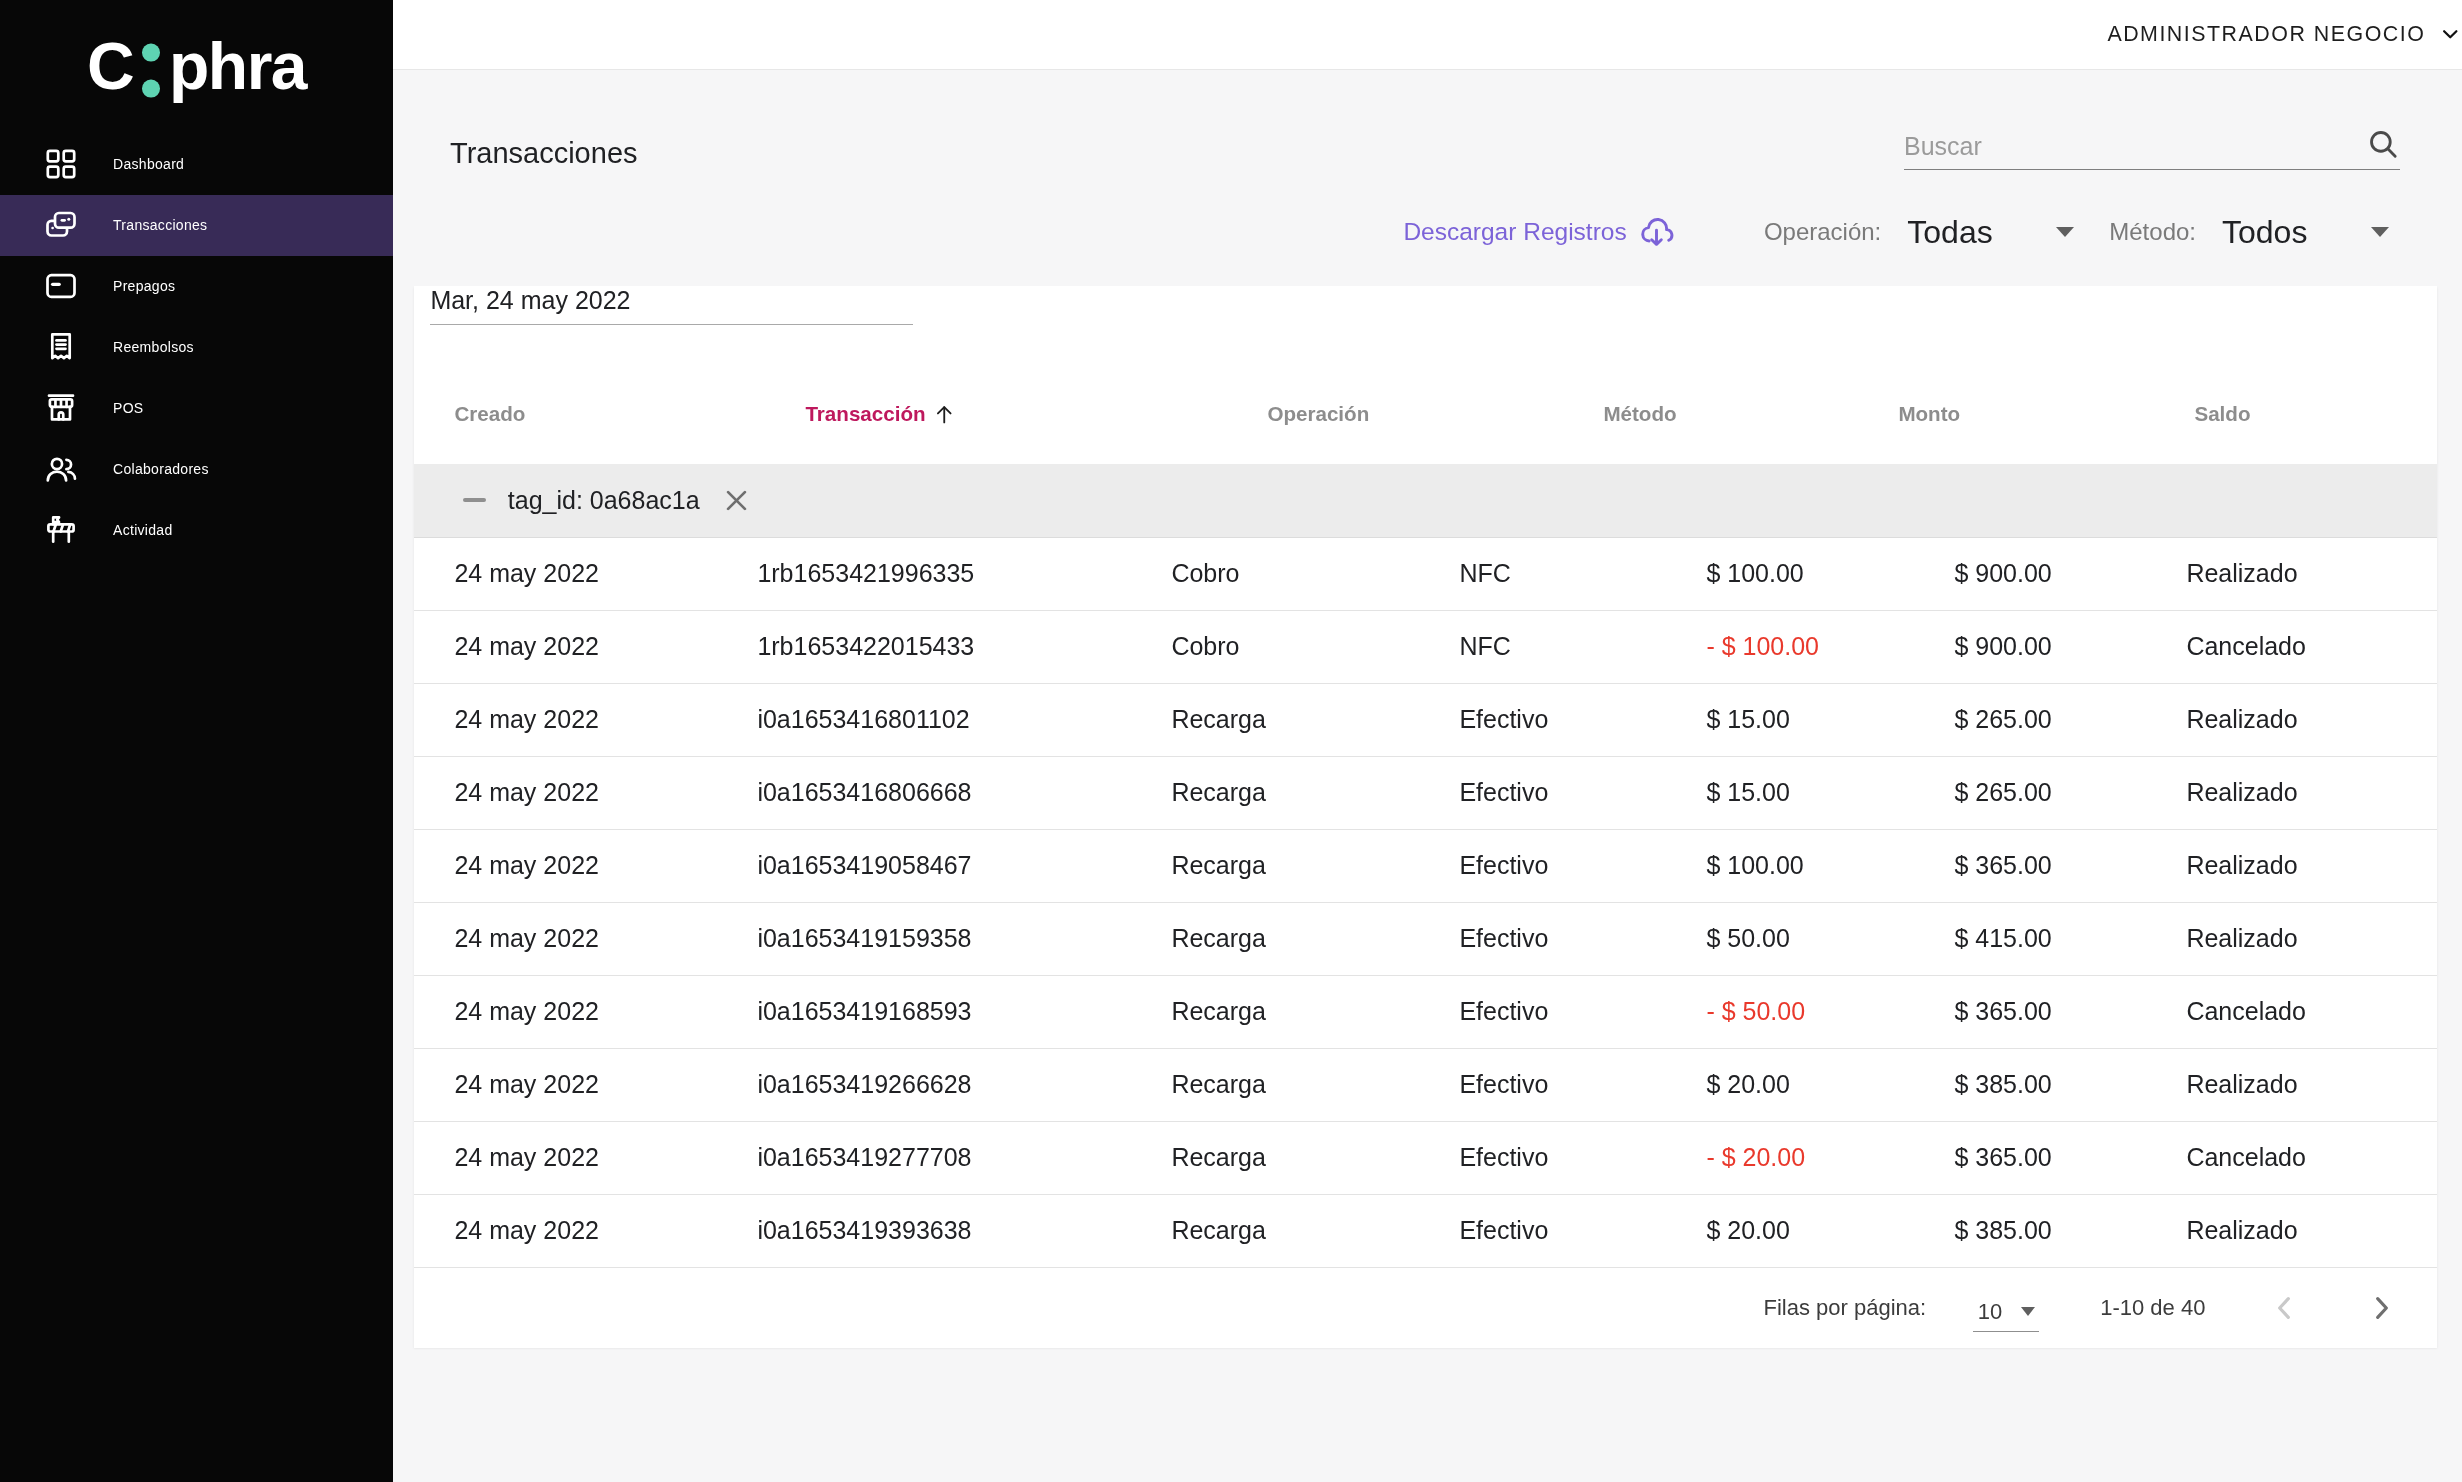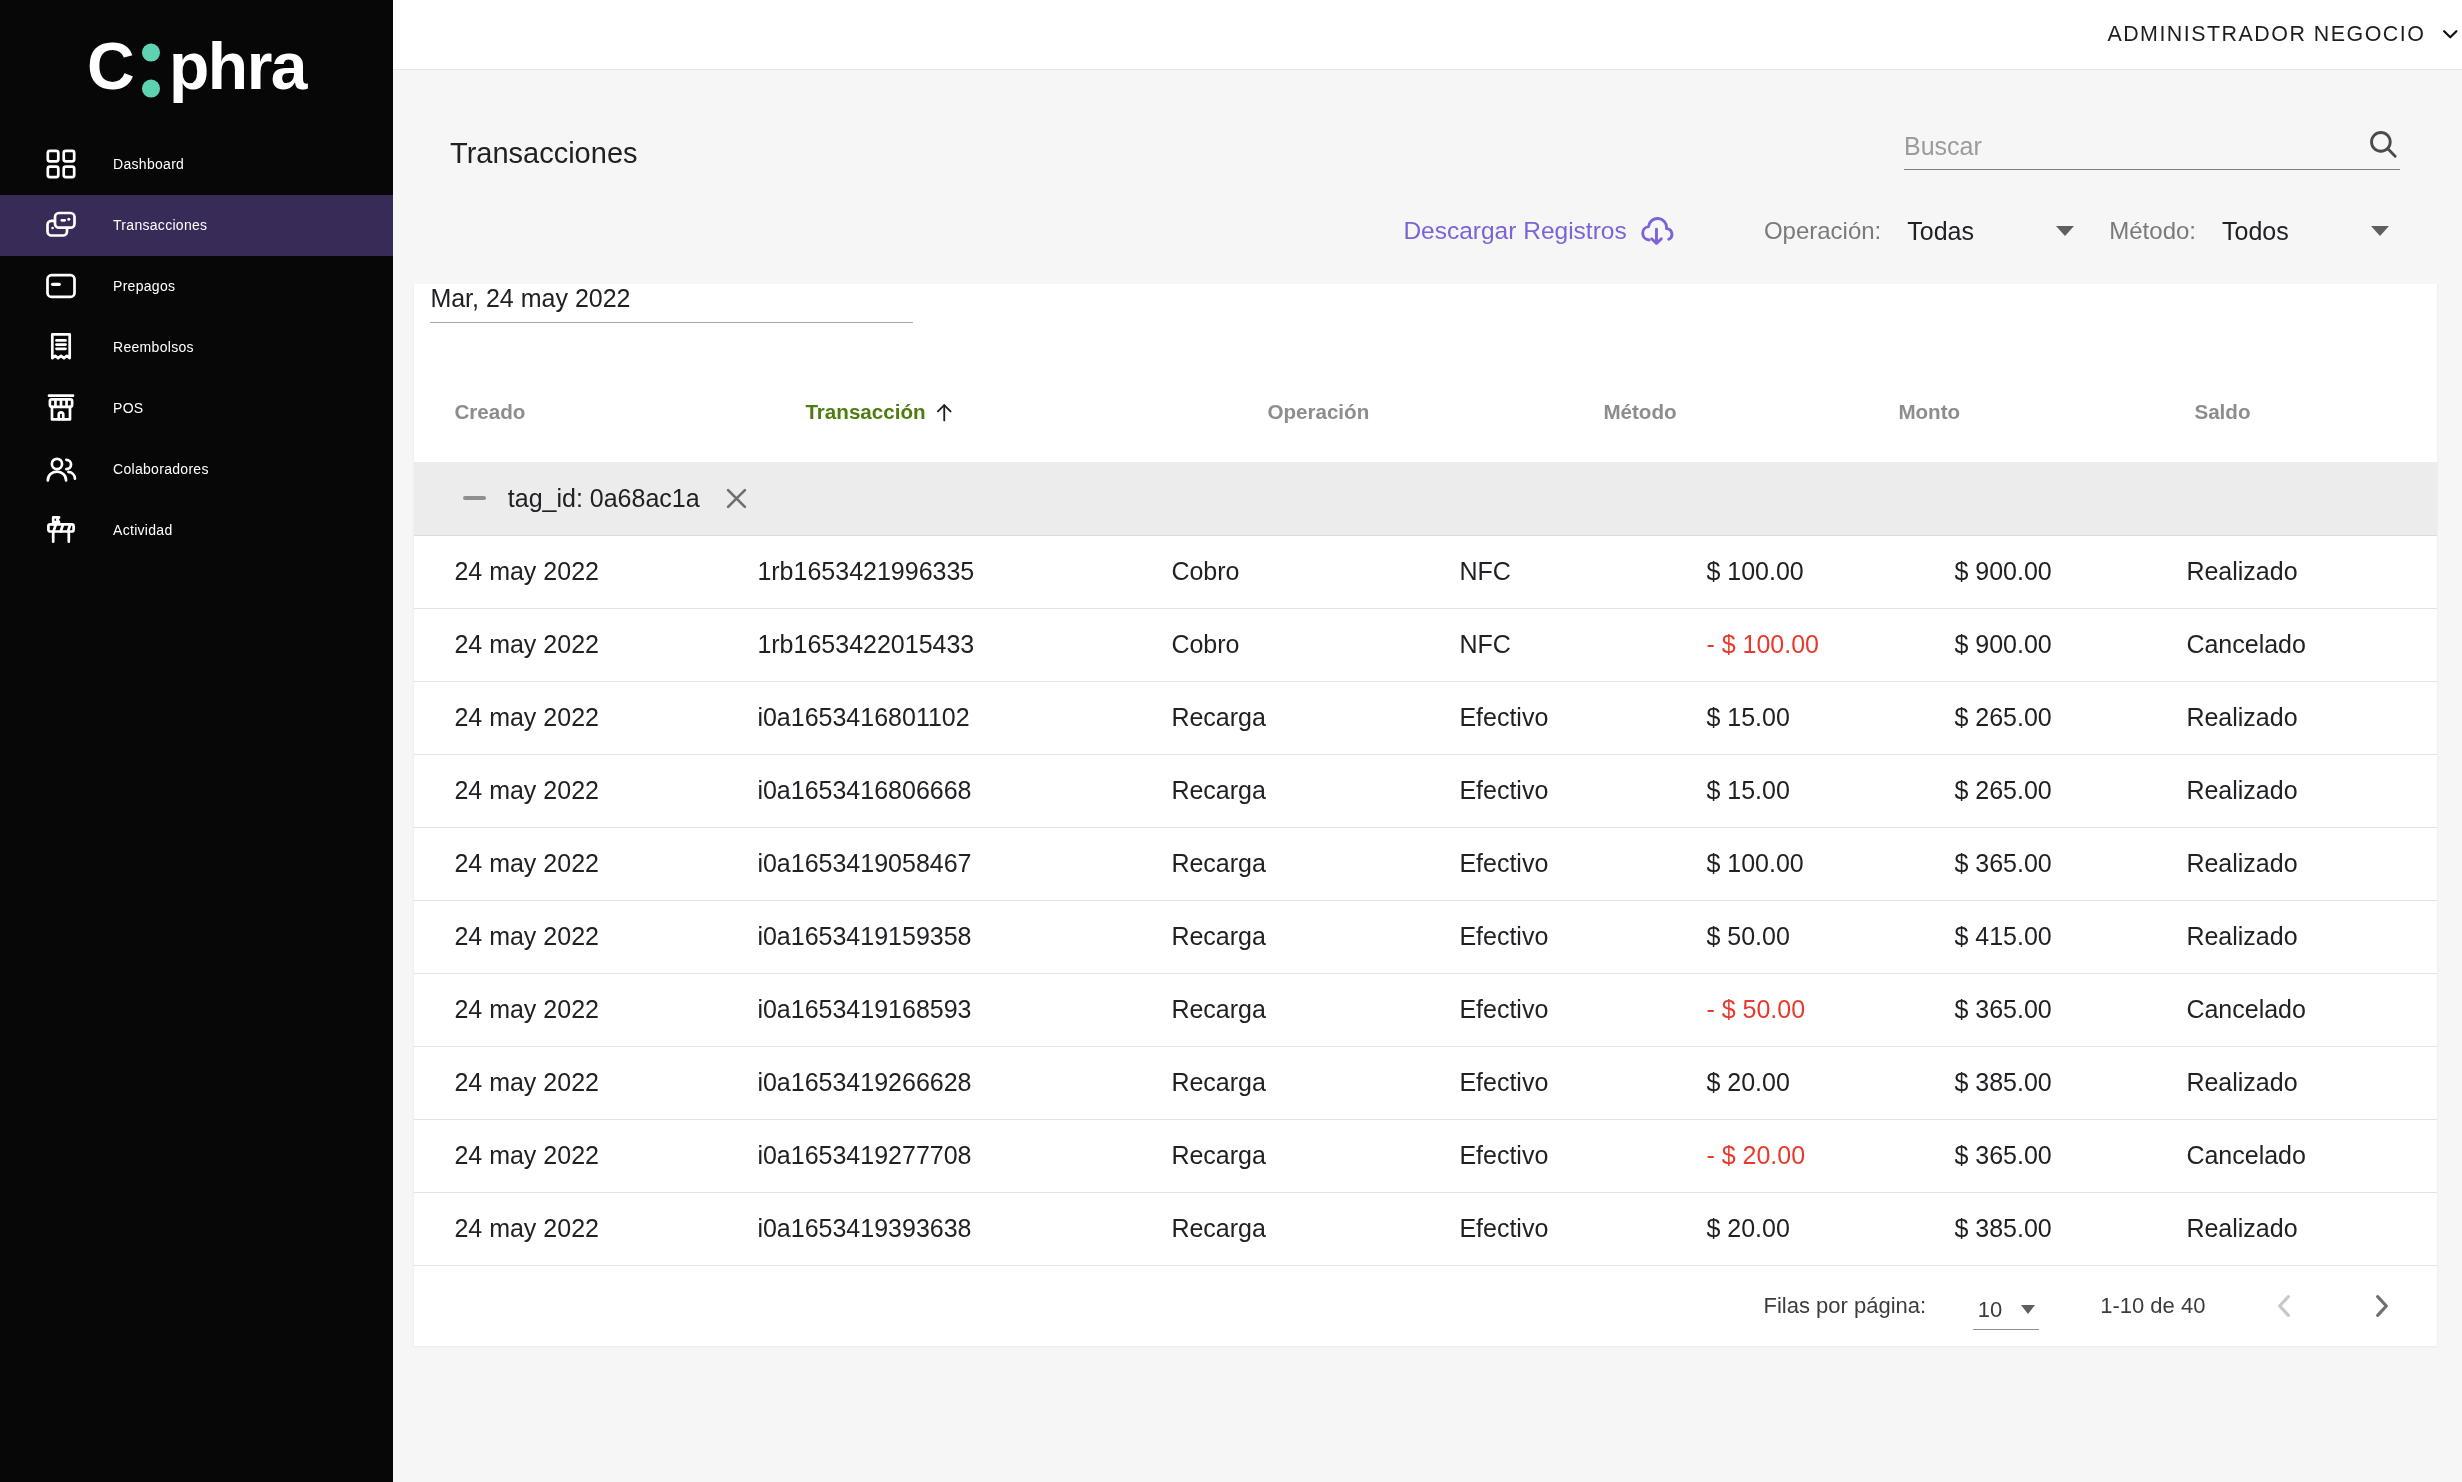--- a/index.html
+++ b/index.html
@@ -65,40 +65,40 @@
 
   .head-row2 {
     display:flex; align-items:center; justify-content:flex-end;
     margin-top:44px; padding-right:73px;
   }
   .download { display:flex; align-items:center; gap:12.2px; color:#7C63D8; font-size:24.5px; cursor:pointer; margin-right:90px; }
   .download svg { width:35px; height:35px; }
   .filter { display:flex; align-items:center; }
   .filter-label { color:#7a7a7a; font-size:24px; }
   .select { display:flex; align-items:center; justify-content:space-between; width:167px; margin-left:26px; cursor:pointer; }
-  .select-value { font-size:25px; color:#202124; }
+  .select-value { font-size:32px; color:#202124; }
   .caret { width:0; height:0; border-left:9.2px solid transparent; border-right:9.2px solid transparent; border-top:10.7px solid #5f5f5f; }
   .filter + .filter { margin-left:35px; }
 
   
   .card {
     margin:31px 0 0 21.4px; width:2023px; background:#ffffff;
     box-shadow:0 0.8px 2.3px rgba(0,0,0,.08);
   }
   .datefield {
     margin:35px 0 0 16px; width:483px;
     font-size:25px; color:#202124; padding-bottom:9px;
     border-bottom:1.5px solid #a9a9a9; cursor:pointer;
   }
   .thead {
     display:grid; grid-template-columns:303px 414px 288px 247px 248px 232px auto;
     padding-left:40px; align-items:center; height:99px; margin-top:40px;gap:48px;
   }
   .th { font-size:20.6px; font-weight:700; color:#8d8d8d; }
-  .th.sorted { color:#4d7c0f; display:flex; align-items:flex-end; gap:6.1px; }
+  .th.sorted { color:#be185d; display:flex; align-items:flex-end; gap:6.1px; }
   .sort-icon { width:24.5px; height:24.5px; color:#1d1d1d; }
 
   .chip-row {
     height:74px; background:#ececec; border-bottom:0.8px solid #dcdcdc;
     display:flex; align-items:center; padding-left:49px;
   }
   .chip-dash { width:23px; height:3.8px; border-radius:2.3px; background:#8f8f8f; margin-right:21.4px; }
   .chip-label { font-size:25px; color:#202124; }
   .chip-close { margin-left:21.4px; width:31px; height:31px; color:#6f6f6f; cursor:pointer; }
 

